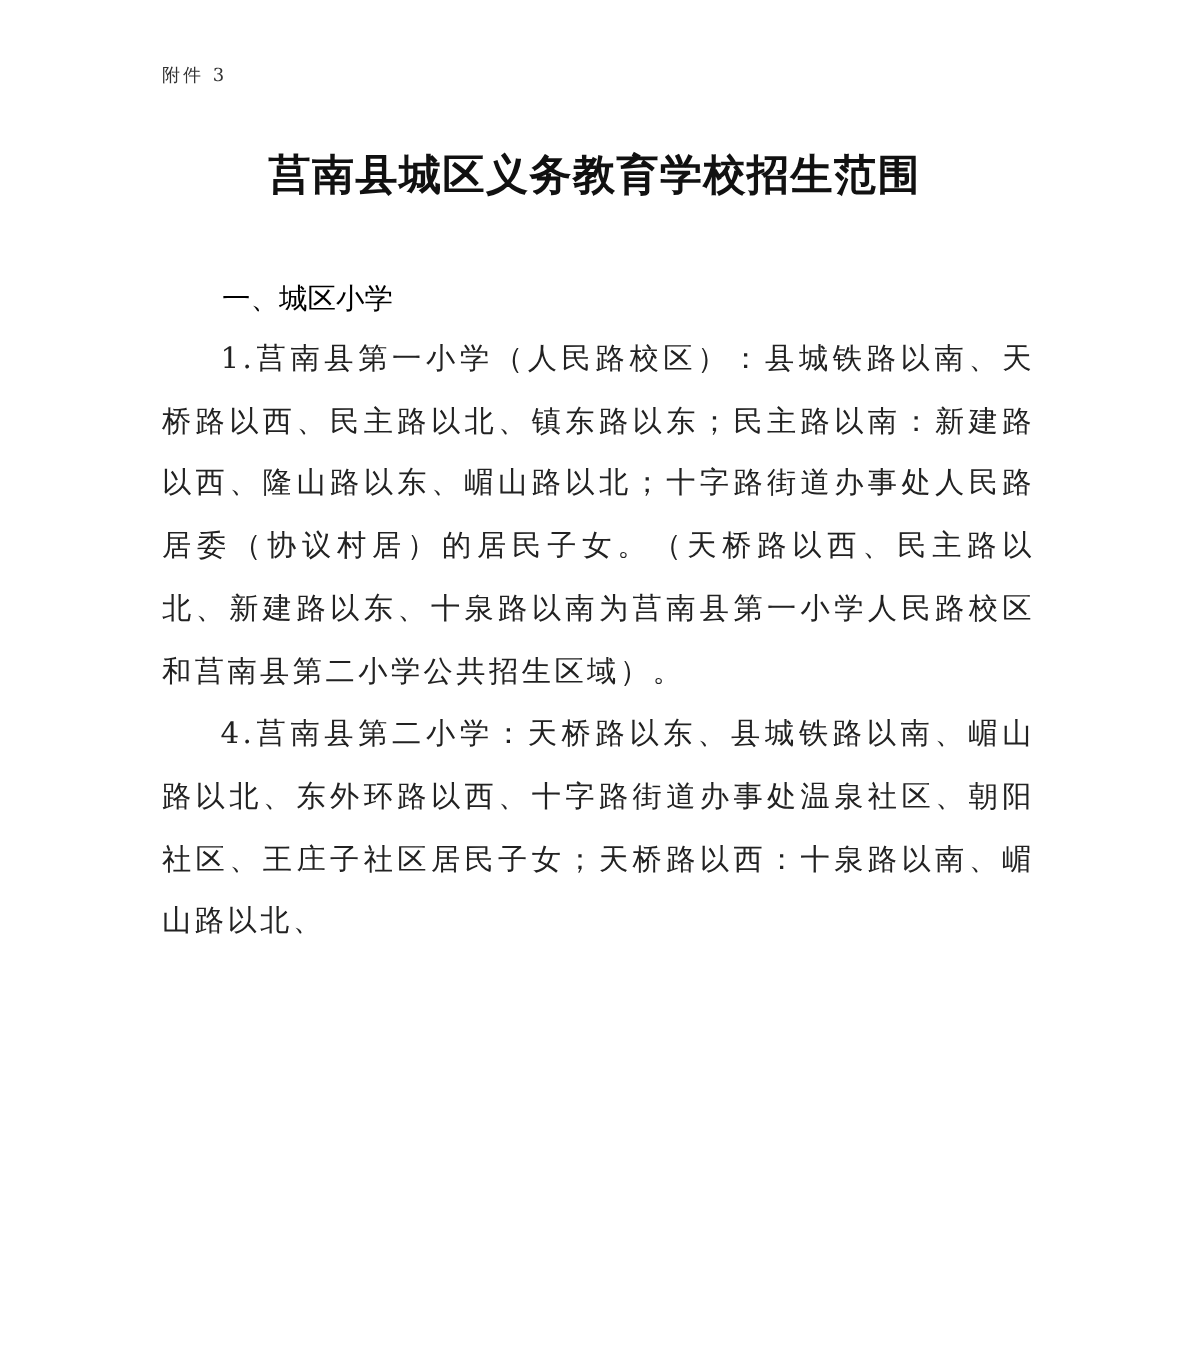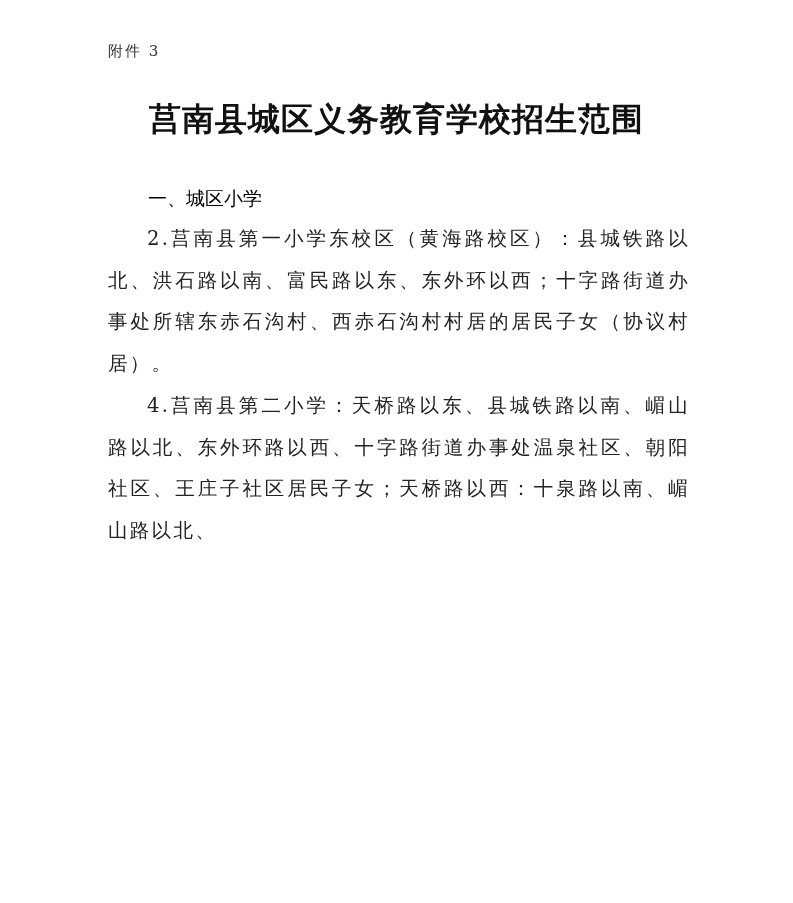--- a/index.html
+++ b/index.html
@@ -3,25 +3,25 @@
 <meta charset="utf-8">
 <style>
   html, body { margin: 0; padding: 0; background: #ffffff; }
   body {
     width: 793px; height: 903px; position: relative; overflow: hidden;
     font-family: "DejaVu Serif", "Liberation Serif", serif;
     color: #222222;
   }
   .attachment-label {
     position: absolute; left: 108px; top: 42px;
-    font-size: 15px; letter-spacing: 2px; color: #333;
+    font-size: 12px; letter-spacing: 2px; color: #333;
   }
   .doc-title {
     position: absolute; left: 0; right: 0; top: 98px;
-    text-align: center; font-size: 32px; font-weight: bold;
+    text-align: center; font-size: 28px; font-weight: bold;
     letter-spacing: 1px; color: #111;
   }
   .section-heading {
     position: absolute; left: 148px; top: 186px;
     font-size: 19px; font-family: "DejaVu Sans", "Liberation Sans", sans-serif;
     color: #000000;
   }
   .body {
     position: absolute; left: 108px; top: 218px; width: 582px;
     font-size: 19.5px; line-height: 41.7px; letter-spacing: 2.3px;
@@ -32,15 +32,15 @@
 </head>
 <body>
 
 <div class="attachment-label">附件 3</div>
 
 <div class="doc-title">莒南县城区义务教育学校招生范围</div>
 
 <div class="section-heading">一、城区小学</div>
 
 <div class="body">
-  <p class="para">2.莒南县第一小学东校区（黄海路校区）：县城铁路以北、洪石路以南、富民路以东、东外环以西；十字路街道办事处所辖东赤石沟村、西赤石沟村村居的居民子女（协议村居）。</p>
+  <p class="para">1.莒南县第一小学（人民路校区）：县城铁路以南、天桥路以西、民主路以北、镇东路以东；民主路以南：新建路以西、隆山路以东、嵋山路以北；十字路街道办事处人民路居委（协议村居）的居民子女。（天桥路以西、民主路以北、新建路以东、十泉路以南为莒南县第一小学人民路校区和莒南县第二小学公共招生区域）。</p>
   <p class="para">4.莒南县第二小学：天桥路以东、县城铁路以南、嵋山路以北、东外环路以西、十字路街道办事处温泉社区、朝阳社区、王庄子社区居民子女；天桥路以西：十泉路以南、嵋山路以北、</p>
 </div>
 
 </body></html>

